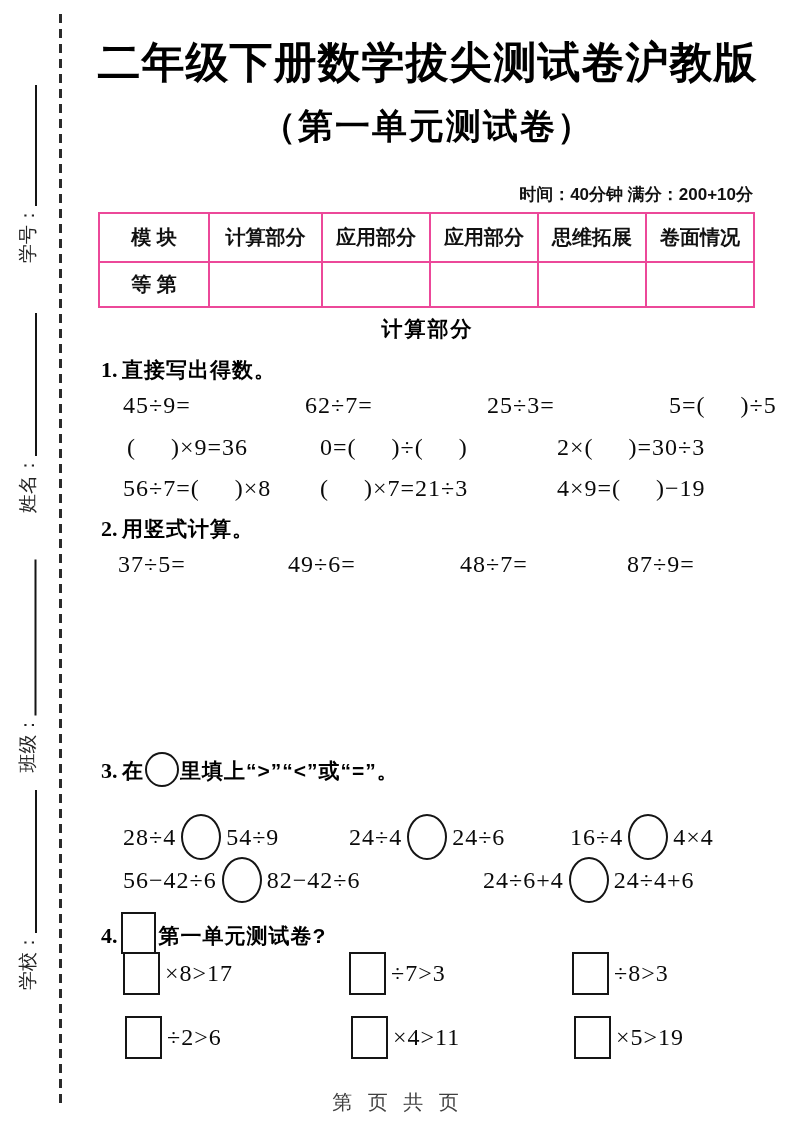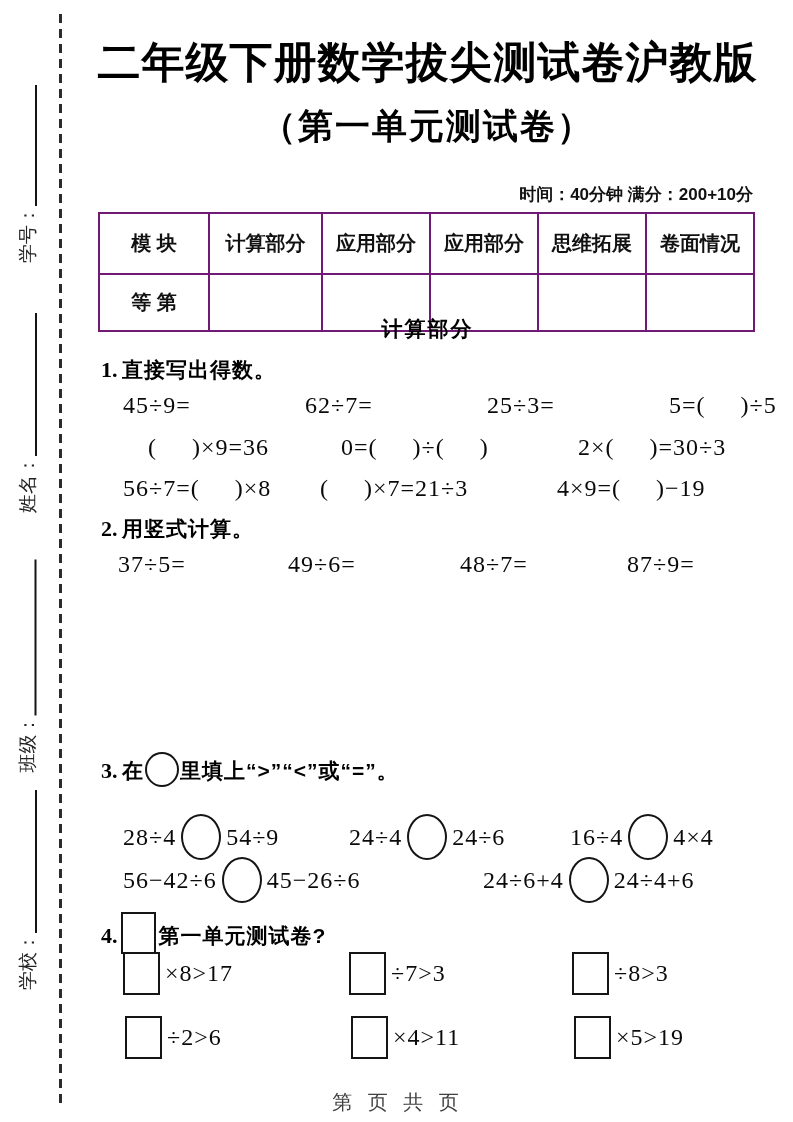--- a/index.html
+++ b/index.html
@@ -40,23 +40,23 @@
   .meta-line{
     position:absolute;right:40px;top:183px;
     font-size:17px;font-weight:600;color:#111;
   }
   
   .score-table{
     position:absolute;left:98px;top:212px;width:655px;
     border-collapse:collapse;table-layout:fixed;
   }
   .score-table td,.score-table th{
-    border:2px solid #701a75;
+    border:2px solid #ec4899;
     font-size:20px;font-weight:700;color:#111;
-    text-align:center;vertical-align:middle;padding:7px;
+    text-align:center;vertical-align:middle;padding:1px;
   }
   .score-table .r1 td,.score-table .r1 th{height:45px;}
   .score-table .r2 td,.score-table .r2 th{height:41px;}
   
   .section-title{
     position:absolute;left:62px;right:0;top:315px;text-align:center;
     font-size:21px;font-weight:700;letter-spacing:2px;color:#000;
   }
   .q-header{position:absolute;left:101px;white-space:nowrap;color:#000;}
   .q-header .q-num{font-family:"Liberation Serif","DejaVu Serif",serif;font-weight:700;font-size:22px;}
@@ -67,21 +67,21 @@
   .qh-4{top:912px;}
   .eq-row{
     position:absolute;left:98px;display:flex;align-items:center;
     font-family:"Liberation Serif","DejaVu Serif",serif;
     font-size:24px;letter-spacing:1px;color:#0a0a0a;white-space:pre;
   }
   .eq{display:inline-block;white-space:pre;}
   .q1-r1{top:392px;padding-left:25px;gap:36px;}
   .q1-r1 .eq:not(:last-child){width:146px;}
   .q1-r2{top:434px;padding-left:29px;}
-  .q1-r2 .eq:nth-child(1){width:193px;margin-left:21px;}
+  .q1-r2 .eq:nth-child(1){width:193px;}
   .q1-r2 .eq:nth-child(2){width:237px;}
   .q1-r3{top:475px;padding-left:25px;}
   .q1-r3 .eq:nth-child(1){width:197px;}
   .q1-r3 .eq:nth-child(2){width:237px;}
   .q2-r1{top:551px;padding-left:20px;}
   .q2-r1 .eq:nth-child(1){width:170px;}
   .q2-r1 .eq:nth-child(2){width:172px;}
   .q2-r1 .eq:nth-child(3){width:167px;}
   .grp{display:inline-flex;align-items:center;}
   .q3-r1{top:814px;padding-left:25px;height:46px;}
@@ -191,21 +191,21 @@
   <div id="q2-rows">
       <div class="eq-row q2-r1"><span class="eq">37÷5=</span><span class="eq">49÷6=</span><span class="eq">48÷7=</span><span class="eq">87÷9=</span></div>
     </div>
 
   <div class="q-header qh-3">
     <span class="q-num">3.</span>
     <span class="q-text">在</span><span class="inline-circle"></span><span class="q-text">里填上“&gt;”“&lt;”或“=”。</span>
   </div>
   <div id="q3-rows">
       <div class="eq-row q3-r1"><span class="grp"><span class="eq">28÷4</span><span class="cmp-circle"></span><span class="eq">54÷9</span></span><span class="grp"><span class="eq">24÷4</span><span class="cmp-circle"></span><span class="eq">24÷6</span></span><span class="grp"><span class="eq">16÷4</span><span class="cmp-circle"></span><span class="eq">4×4</span></span></div>
-      <div class="eq-row q3-r2"><span class="grp"><span class="eq">56−42÷6</span><span class="cmp-circle"></span><span class="eq">45−26÷6</span></span><span class="grp"><span class="eq">24÷6+4</span><span class="cmp-circle"></span><span class="eq">24÷4+6</span></span></div>
+      <div class="eq-row q3-r2"><span class="grp"><span class="eq">56−42÷6</span><span class="cmp-circle"></span><span class="eq">82−42÷6</span></span><span class="grp"><span class="eq">24÷6+4</span><span class="cmp-circle"></span><span class="eq">24÷4+6</span></span></div>
     </div>
 
   <div class="q-header qh-4">
     <span class="q-num">4.</span><span class="inline-box"></span><span class="q-text">第一单元测试卷?</span>
   </div>
   <div id="q4-rows">
       <div class="eq-row q4-row q4-r1"><span class="grp"><span class="blank-box"></span><span class="eq">×8&gt;17</span></span><span class="grp"><span class="blank-box"></span><span class="eq">÷7&gt;3</span></span><span class="grp"><span class="blank-box"></span><span class="eq">÷8&gt;3</span></span></div>
       <div class="eq-row q4-row q4-r2"><span class="grp"><span class="blank-box"></span><span class="eq">÷2&gt;6</span></span><span class="grp"><span class="blank-box"></span><span class="eq">×4&gt;11</span></span><span class="grp"><span class="blank-box"></span><span class="eq">×5&gt;19</span></span></div>
     </div>
 

